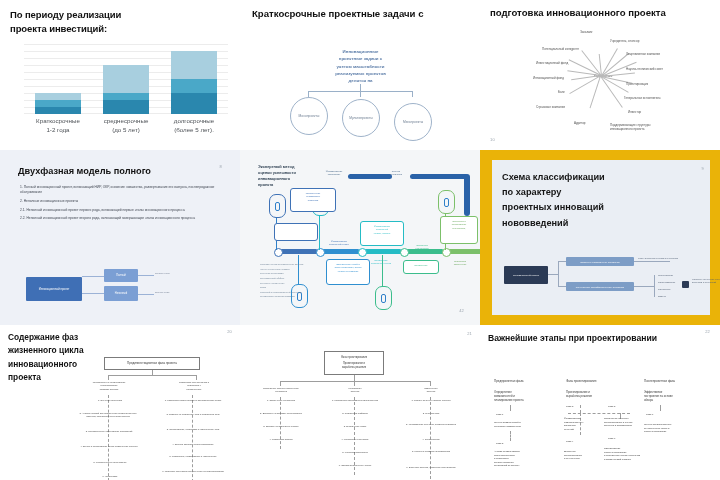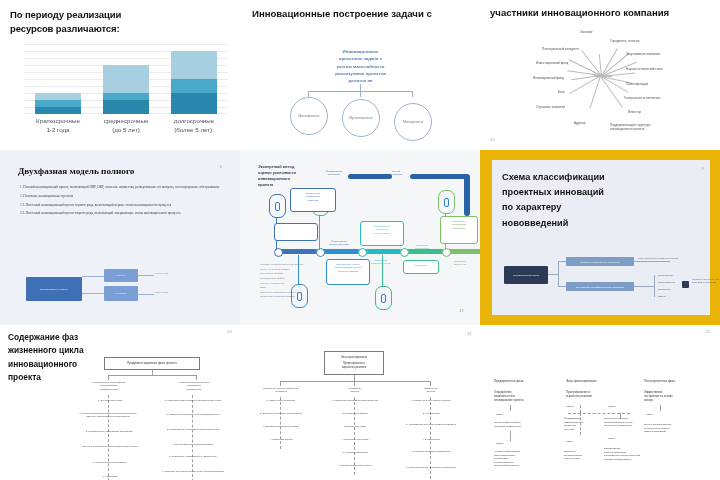--- a/index.html
+++ b/index.html
@@ -50,21 +50,21 @@
   .s3{padding:6px 10px;box-sizing:border-box;}
   .s3 .ttl{font-size:9.6px;font-weight:bold;line-height:1.5;color:#111;}
   .hub{
     position:absolute;left:106px;top:74px;width:34px;text-align:center;
     font-size:3.2px;color:#5b5b5b;
   }
   .spoke{position:absolute;height:0;border-top:.6px solid #b9b9b9;transform-origin:0 0;}
   .node{position:absolute;font-size:3px;color:#555;white-space:nowrap;line-height:1.25;}
 
   
-  .s4{background:#eef1f7;padding:12px;font-family:Liberation Serif, serif;}
+  .s4{background:#eef1f7;padding:12px;}
   .s4 .inner{position:absolute;left:10px;top:8px;right:10px;bottom:8px;background:#eef1f7;}
   .s4 .ttl{font-size:9.2px;font-weight:bold;line-height:1.6;color:#121212;padding:6px 8px 0 8px;}
   .s4 ol{margin:6px 10px 0 10px;padding:0;list-style:none;}
   .s4 li{font-size:3.3px;color:#3f4550;line-height:1.55;margin-bottom:4px;}
   .s4 .para{font-size:3.3px;color:#3f4550;line-height:1.55;margin:0 10px 3px 10px;}
   .s4 .diag{position:absolute;left:16px;bottom:10px;width:180px;height:40px;}
   .bbox{position:absolute;background:#3f6fb5;border-radius:1px;display:flex;align-items:center;justify-content:center;color:#fff;font-size:2.8px;text-align:center;padding:2px;box-sizing:border-box;}
   .bbox2{position:absolute;background:#7b9fd4;border-radius:1px;display:flex;align-items:center;justify-content:center;color:#fff;font-size:2.6px;text-align:center;padding:2px;box-sizing:border-box;}
   .bline{position:absolute;background:#9bb2d6;height:.6px;}
   .blabel{position:absolute;font-size:2.4px;color:#7a8598;}
@@ -118,21 +118,21 @@
   .step{position:absolute;font-size:2.4px;color:#3a3a3a;line-height:1.5;}
 </style>
 </head>
 <body>
 
 <div class="deck">
 
   <div class="slide s1">
     <div class="ttl">
       <div>По периоду реализации</div>
-      <div>ресурсов различаются:</div>
+      <div>проекта инвестиций:</div>
     </div>
 
     <div class="ylab">
       <div class="ytick" style="top:0"></div>
       <div class="ytick" style="top:7px"></div>
       <div class="ytick" style="top:14px"></div>
       <div class="ytick" style="top:21px"></div>
       <div class="ytick" style="top:28px"></div>
       <div class="ytick" style="top:35px"></div>
       <div class="ytick" style="top:42px"></div>
@@ -185,21 +185,21 @@
       </div>
       <div class="xl">
         <div>долгосрочные</div>
         <div>(более 5 лет).</div>
       </div>
     </div>
   </div>
 
   <div class="slide s2">
     <div class="ttl">
-      <div>Инновационные построение задачи с</div>
+      <div>Краткосрочные проектные задачи с</div>
     </div>
 
     <div class="s2box">
       <div>Инновационные</div>
       <div>проектные  задачи  с</div>
       <div>учетом  масштабности</div>
       <div>реализуемых  проектов</div>
       <div>делятся на</div>
     </div>
 
@@ -215,21 +215,21 @@
     <div class="circ" style="left:102px;top:99px">
       <span>Мультипроекты</span>
     </div>
     <div class="circ" style="left:154px;top:103px">
       <span>Мегапроекты</span>
     </div>
   </div>
 
   <div class="slide s3">
     <div class="ttl">
-      <div>участники инновационного компания</div>
+      <div>подготовка инновационного проекта</div>
     </div>
 
     <div class="hub">Разработчик</div>
 
     <div class="spoke" style="left:121px;top:76px;width:22px;transform:rotate(-96deg)"></div>
     <div class="spoke" style="left:121px;top:76px;width:32px;transform:rotate(-60deg)"></div>
     <div class="spoke" style="left:121px;top:76px;width:36px;transform:rotate(-40deg)"></div>
     <div class="spoke" style="left:121px;top:76px;width:38px;transform:rotate(-22deg)"></div>
     <div class="spoke" style="left:121px;top:76px;width:34px;transform:rotate(-6deg)"></div>
     <div class="spoke" style="left:121px;top:76px;width:32px;transform:rotate(12deg)"></div>
@@ -394,22 +394,22 @@
       </div>
 
       <div class="snum" style="right:8px;bottom:6px">42</div>
     </div>
   </div>
 
   <div class="slide s6">
     <div class="inner">
       <div class="ttl">
         <div>Схема классификации</div>
+        <div>по характеру</div>
         <div>проектных инноваций</div>
-        <div>по характеру</div>
         <div>нововведений</div>
       </div>
 
       <div class="root">
         <span>Инновационный проект</span>
       </div>
 
       <div class="wire" style="left:56px;top:114px;width:10px;height:.8px"></div>
       <div class="wire" style="left:66px;top:101px;width:.8px;height:26px"></div>
       <div class="wire" style="left:66px;top:101px;width:8px;height:.8px"></div>
@@ -535,20 +535,21 @@
     <div class="ftext" style="left:160px;top:98px;width:62px">3. Мобилизация ресурсов, анализ результатов</div>
     <div class="ftext" style="left:168px;top:113px;width:46px">4. Эксплуатация</div>
     <div class="ftext" style="left:164px;top:125px;width:54px">5. Ремонт и развитие производства</div>
     <div class="ftext" style="left:158px;top:141px;width:66px">6. Закрытие проекта, демонтаж оборудования</div>
 
     <div class="snum" style="right:8px;top:6px">21</div>
   </div>
 
   <div class="slide fc s9">
     <div class="ttl">
+      <div>Важнейшие этапы при проектировании</div>
     </div>
 
     <div class="colhead" style="left:14px;top:54px">Предпроектная фаза</div>
     <div class="colhead" style="left:86px;top:54px">Фаза проектирования</div>
     <div class="colhead" style="left:164px;top:54px">Послепроектная фаза</div>
 
     <div class="colsub" style="left:14px;top:65px;width:58px">
       <div>Определение</div>
       <div>возможностей и</div>
       <div>планирование проекта</div>

